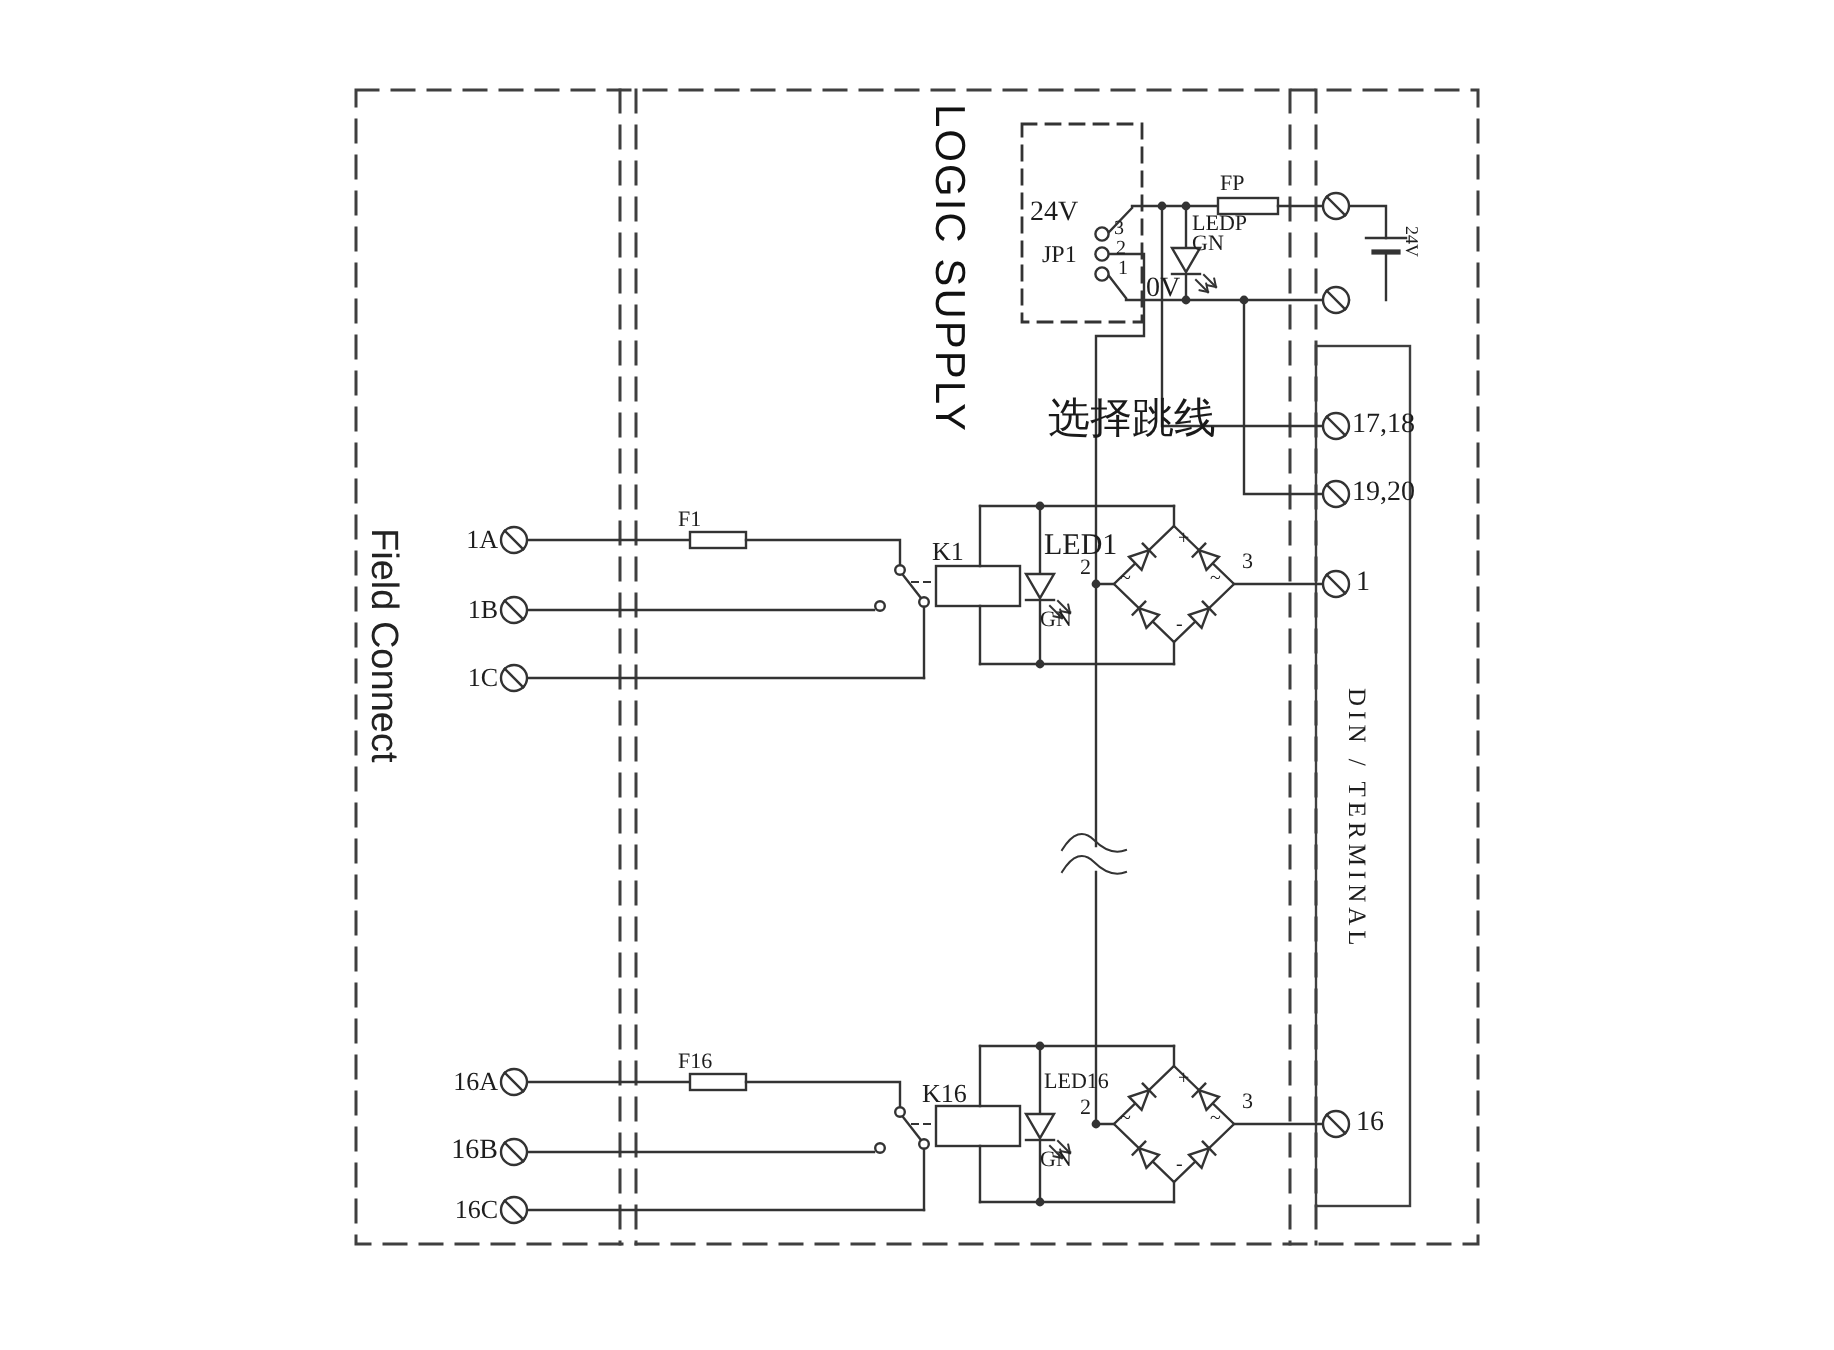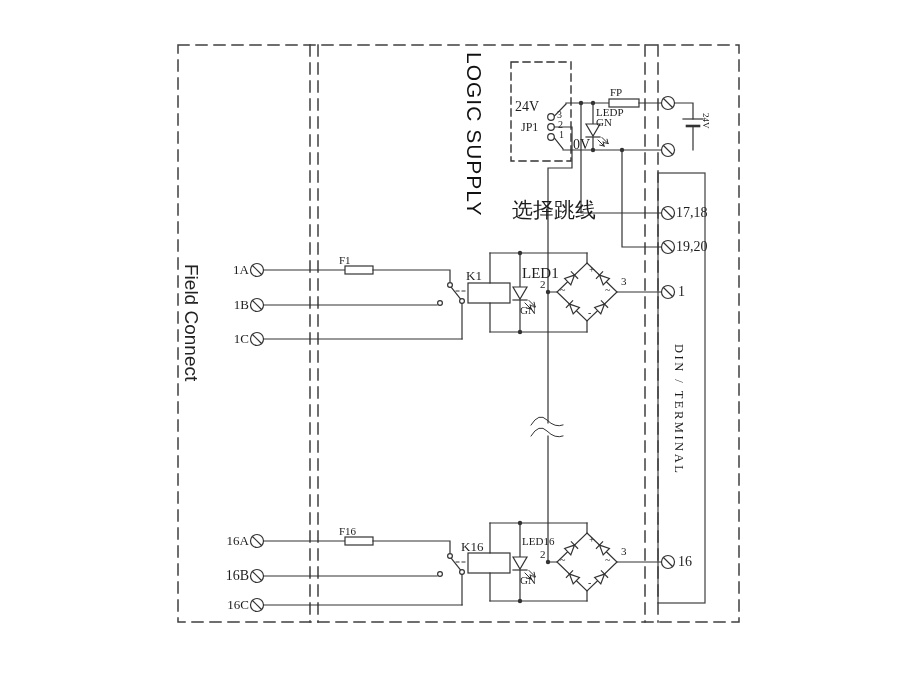--- a/index.html
+++ b/index.html
@@ -160,21 +160,21 @@
       </g>
       <use href="#screw" x="257" y="541"></use>
       <use href="#screw" x="257" y="576"></use>
       <use href="#screw" x="257" y="605"></use>
       <use href="#screw" x="668" y="562"></use>
     </g>
   </svg>
 
   <span class="lbl sans vtext" style="left:182px;top:264px;height:175px;font-size:19px;color:#222;">Field Connect</span>
   <span class="lbl sans vtext" style="left:464px;top:52px;height:172px;font-size:21px;letter-spacing:1px;color:#111;">LOGIC SUPPLY</span>
-  <span class="lbl sans" style="left:512px;top:199px;font-size:21px;color:#1a1a1a;">选择跳线</span>
+  <span class="lbl sans" style="left:524px;top:199px;font-size:21px;color:#1a1a1a;">选择跳线</span>
   <span class="lbl vtext" style="left:672px;top:344px;height:140px;font-size:12.5px;letter-spacing:2.5px;">DIN / TERMINAL</span>
 
   <span class="lbl" style="left:515px;top:100px;font-size:14px;">24V</span>
   <span class="lbl" style="left:521px;top:121px;font-size:12px;">JP1</span>
   <span class="lbl" style="left:531px;top:138px;font-size:14px;margin-left:42px;">0V</span>
   <span class="lbl" style="left:557px;top:110px;font-size:10px;">3</span>
   <span class="lbl" style="left:558px;top:120px;font-size:10px;">2</span>
   <span class="lbl" style="left:559px;top:130px;font-size:10px;">1</span>
   <span class="lbl ctr" style="left:610px;top:87px;width:28px;font-size:11px;">FP</span>
   <span class="lbl" style="left:596px;top:107px;font-size:11px;">LEDP</span>

